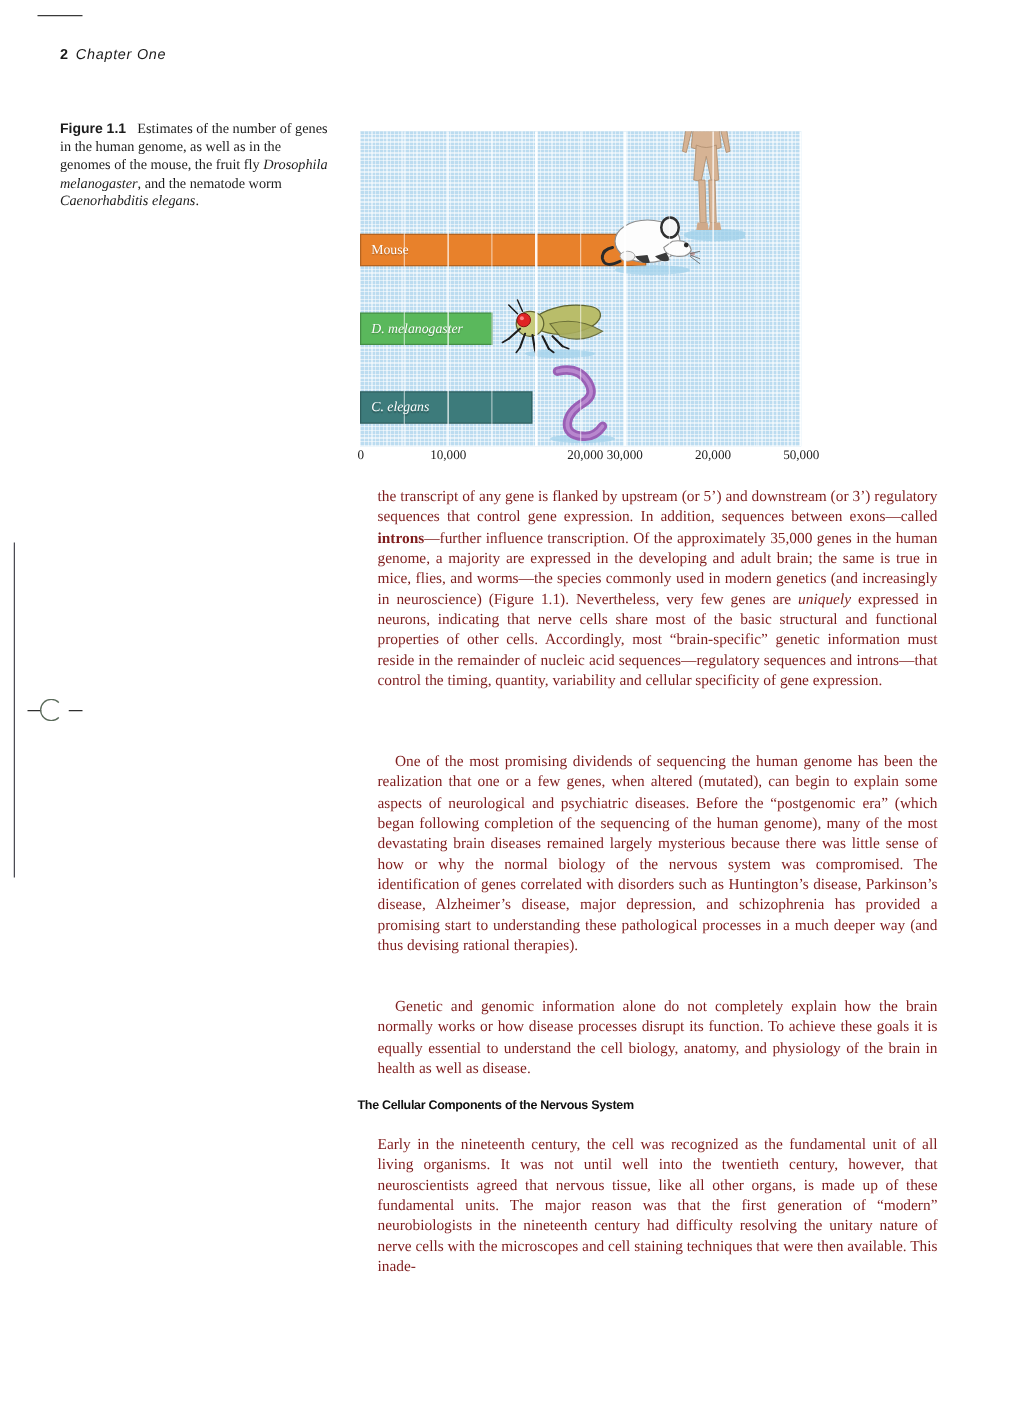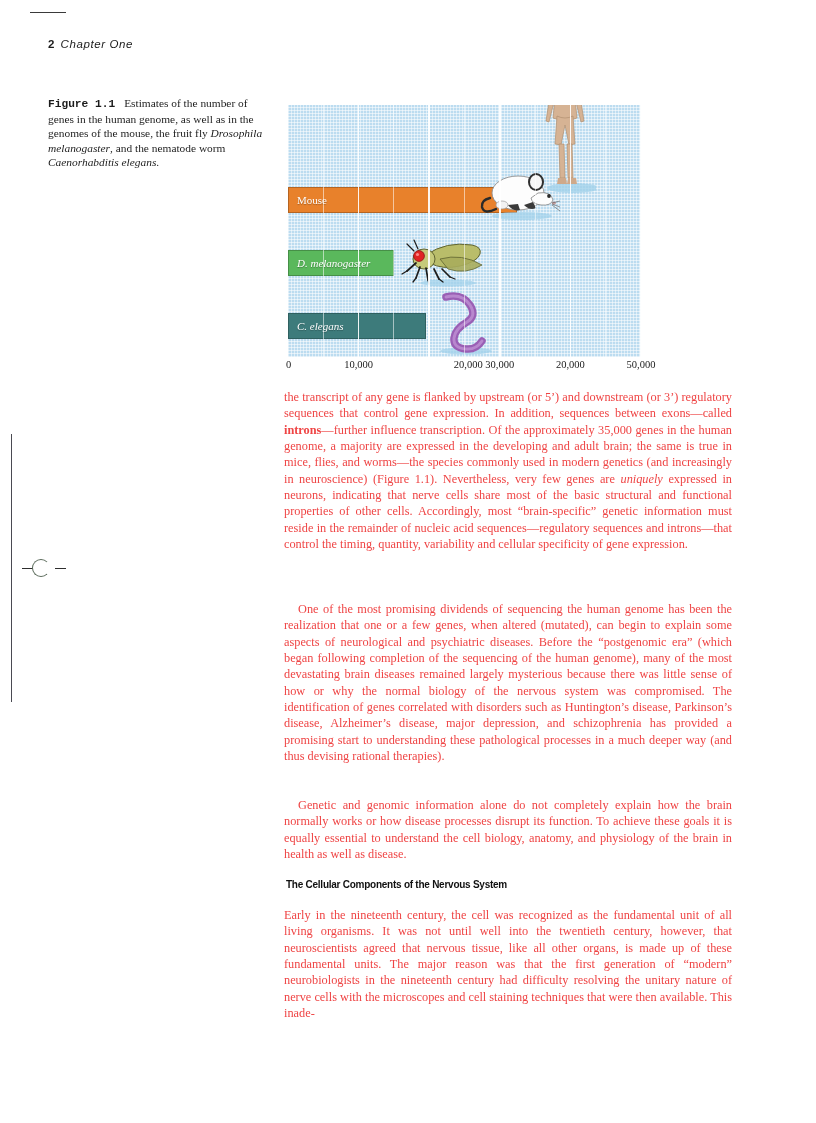--- a/index.html
+++ b/index.html
@@ -76,21 +76,21 @@
   .fig-caption {
     position: absolute;
     left: 48px; top: 96px;
     width: 216px;
     font-size: 11.4px;
     line-height: 14.6px;
     text-align: left;
     color: #1c1c1c;
   }
   .fig-caption .fignum {
-    font-family: Liberation Mono, monospace;
+    font-family: Liberation Sans, sans-serif;
     font-weight: bold;
     font-size: 11.2px;
   }
   .fig-caption .sp { display: inline-block; width: 9px; }
   .fig-caption i { font-style: italic; }
 
   
   .figure {
     position: absolute;
     left: 286px; top: 30px;
@@ -160,26 +160,26 @@
   
   .art { position: absolute; pointer-events: none; }
   .art-human { left: 252px; top: -45px; }
   .art-mouse { left: 190px; top: 58px; }
   .art-fly   { left: 108px; top: 124px; }
   .art-worm  { left: 148px; top: 186px; }
 
   
   .body-col {
     position: absolute;
-    left: 284px;
+    left: 302px;
     width: 448px;
     font-size: 12.3px;
     line-height: 16.35px;
     text-align: justify;
-    color: #ef4444;
+    color: #7f1d1d;
   }
   .body-col p {
     margin: 0;
     text-indent: 14px;
   }
   .body-col p.noindent { text-indent: 0; }
   .body-col b { font-weight: bold; }
   .body-col i { font-style: italic; }
 
   #para-1 { top: 389px; }

